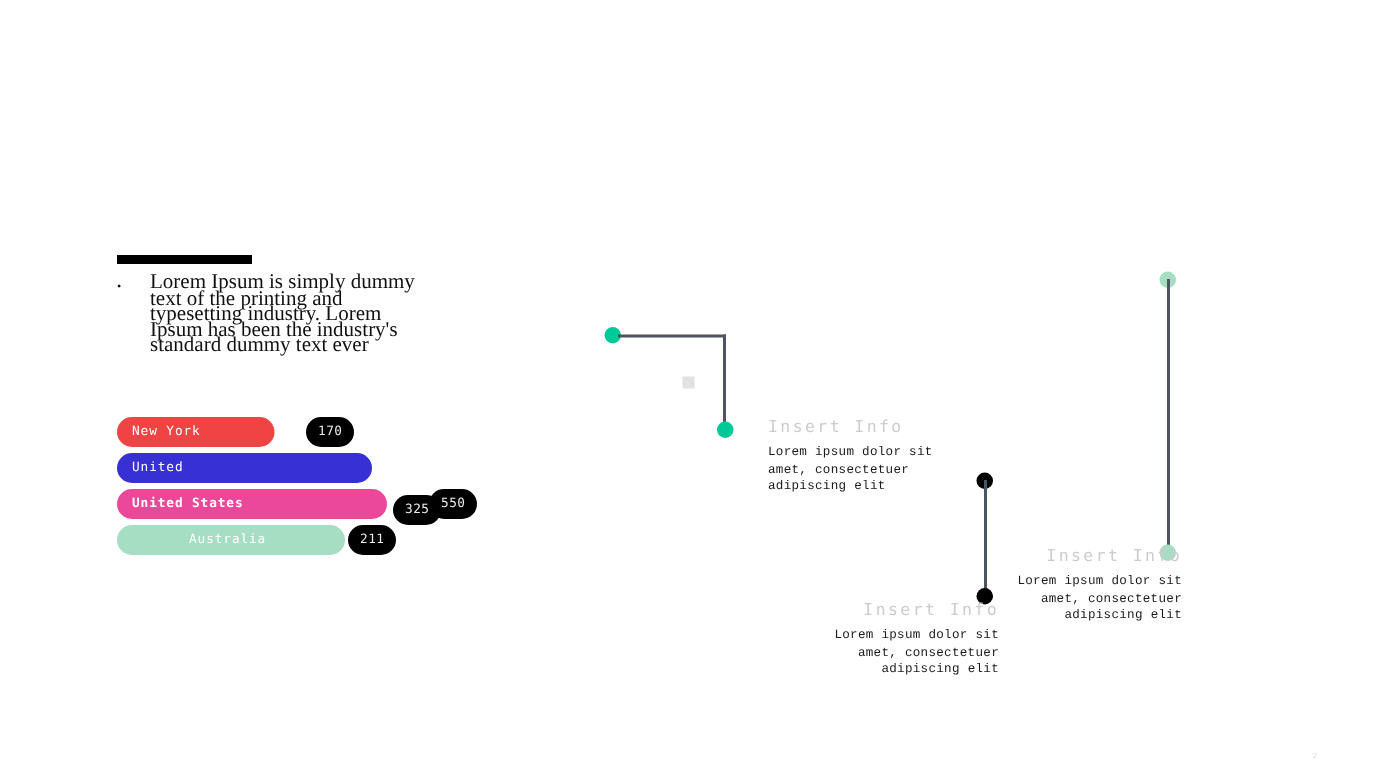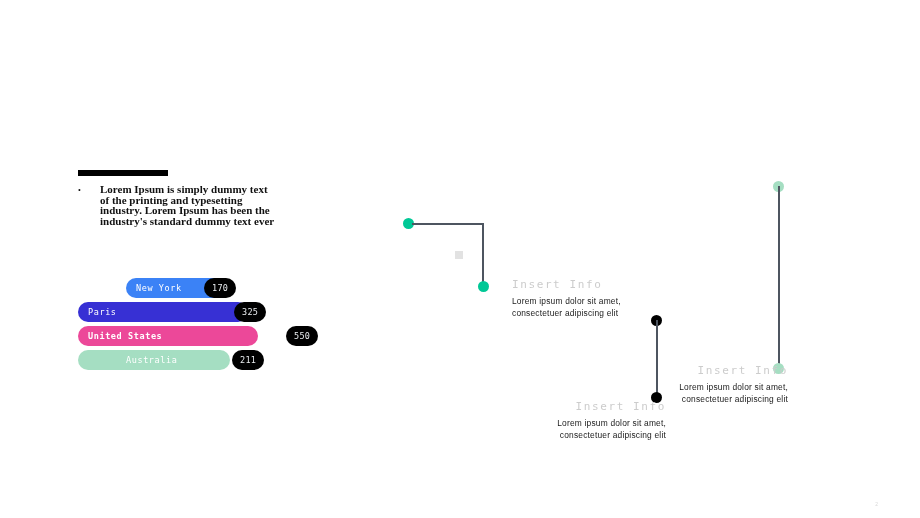--- a/index.html
+++ b/index.html
@@ -21,23 +21,22 @@
     position:absolute;left:78px;top:184px;width:200px;
     display:flex;align-items:flex-start;
   }
   .bullet-dot{
     width:10px;flex:0 0 10px;color:#111;font-size:8px;line-height:12px;
     font-family:"Liberation Serif",serif;padding-top:1px;
   }
   .bullet-text{
     flex:1 1 auto;
     font-family:"Liberation Serif",serif;
-    font-size:11px;line-height:10.6px;color:#111111;
+    font-size:14px;line-height:10.6px;color:#111111;
     padding-left:12px;
-    font-weight:bold;
   }
 
   
   .chart{position:absolute;left:78px;top:278px;width:300px;height:122px;}
   .bar-row{position:relative;height:20px;margin-bottom:4px;}
   .bar{
     position:absolute;left:0;top:0;height:20px;border-radius:10px;
     display:flex;align-items:center;box-sizing:border-box;padding-left:10px;
   }
   .bar-label{
@@ -63,21 +62,21 @@
   .dot{position:absolute;border-radius:50%;}
   .conn-h{position:absolute;height:2px;}
   .conn-v{position:absolute;width:2px;}
   .callout{position:absolute;margin-left:16px;}
   .callout-title{
     font-family:"DejaVu Sans Mono","Liberation Mono",monospace;
     font-size:11px;letter-spacing:1.6px;color:#cccccc;
     margin:0 0 5px 0;white-space:nowrap;
   }
   .callout-body{
-    font-family:Liberation Sans, sans-serif;
+    font-family:Liberation Mono, monospace;
     font-size:8.4px;line-height:11.6px;color:#1a1a1a;letter-spacing:.2px;
     margin:0;
   }
   .align-right{text-align:right;}
 
   .pagemark{
     position:absolute;right:42px;bottom:11px;
     font-family:"Liberation Sans",sans-serif;
     font-size:5px;color:#d8d8d8;
   }
@@ -90,31 +89,31 @@
   <div class="head-rule"></div>
 
   <div class="bullet-block">
     <span class="bullet-dot">•</span>
     <span class="bullet-text">Lorem Ipsum is simply dummy text of the printing and typesetting industry. Lorem Ipsum has been the industry's standard dummy text ever</span>
   </div>
 
   <div class="chart">
 
     <div class="bar-row">
-      <div class="bar" style="width:105px;background:#3b82f6;margin-left:48px;">
+      <div class="bar" style="width:105px;background:#ef4444;">
         <span class="bar-label" style="color:#ffffff">New York</span>
       </div>
       <div class="bar-badge" style="left:126px;">170</div>
     </div>
 
     <div class="bar-row">
       <div class="bar" style="width:170px;background:#3730d4;">
-        <span class="bar-label" style="color:#ffffff">Paris</span>
+        <span class="bar-label" style="color:#ffffff">United</span>
       </div>
-      <div class="bar-badge" style="left:156px;">325</div>
+      <div class="bar-badge" style="left:184px;margin-top:28px;">325</div>
     </div>
 
 
     <div class="bar-row">
       <div class="bar" style="width:180px;background:#ec4899;font-weight:bold;">
         <span class="bar-label" style="color:#ffffff">United States</span>
       </div>
       <div class="bar-badge" style="left:208px;">550</div>
     </div>
 

